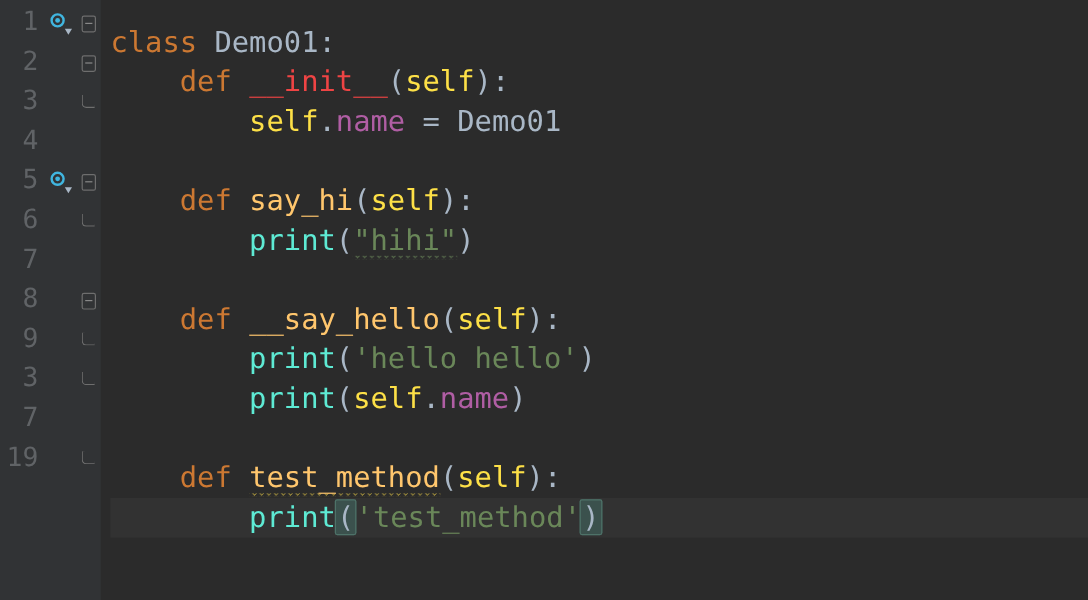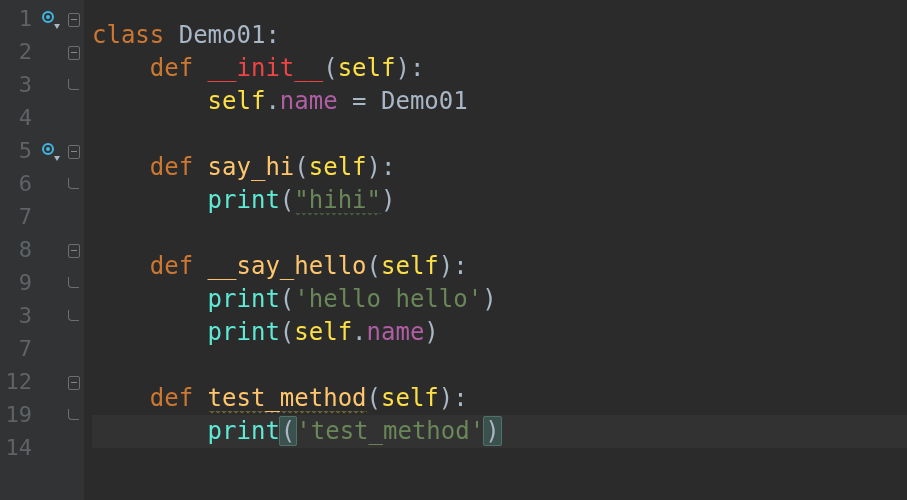--- a/index.html
+++ b/index.html
@@ -239,37 +239,25 @@
       <span class="fold-col">
           <span class="fold-handle end"></span>
         </span>
     </div>
     <div class="gline">
       <span class="lineno">7</span>
       <span class="gicons"></span>
         <span class="fold-col"></span>
     </div>
     <div class="gline">
-      <span class="lineno">12</span>
-      <span class="gicons"></span>
-      <span class="fold-col">
-          <span class="fold-handle minus"></span>
-        </span>
-    </div>
-    <div class="gline">
       <span class="lineno">19</span>
       <span class="gicons"></span>
       <span class="fold-col">
           <span class="fold-handle end"></span>
         </span>
-    </div>
-    <div class="gline">
-      <span class="lineno">14</span>
-      <span class="gicons"></span>
-        <span class="fold-col"></span>
     </div>
   </div>
 
   <div class="code">
     <div class="cline"><span class="kw">class</span> <span class="cls">Demo01</span><span class="op">:</span></div>
     <div class="cline">    <span class="kw">def</span> <span class="fn-dunder">__init__</span><span class="op">(</span><span class="self">self</span><span class="op">)</span><span class="op">:</span></div>
     <div class="cline">        <span class="self">self</span><span class="op">.</span><span class="attr">name</span><span class="op"> = </span><span class="cls">Demo01</span></div>
     <div class="cline"></div>
     <div class="cline">    <span class="kw">def</span> <span class="fn-decl">say_hi</span><span class="op">(</span><span class="self">self</span><span class="op">)</span><span class="op">:</span></div>
     <div class="cline">        <span class="call">print</span><span class="op">(</span><span class="str squiggle">"hihi"</span><span class="op">)</span></div>

